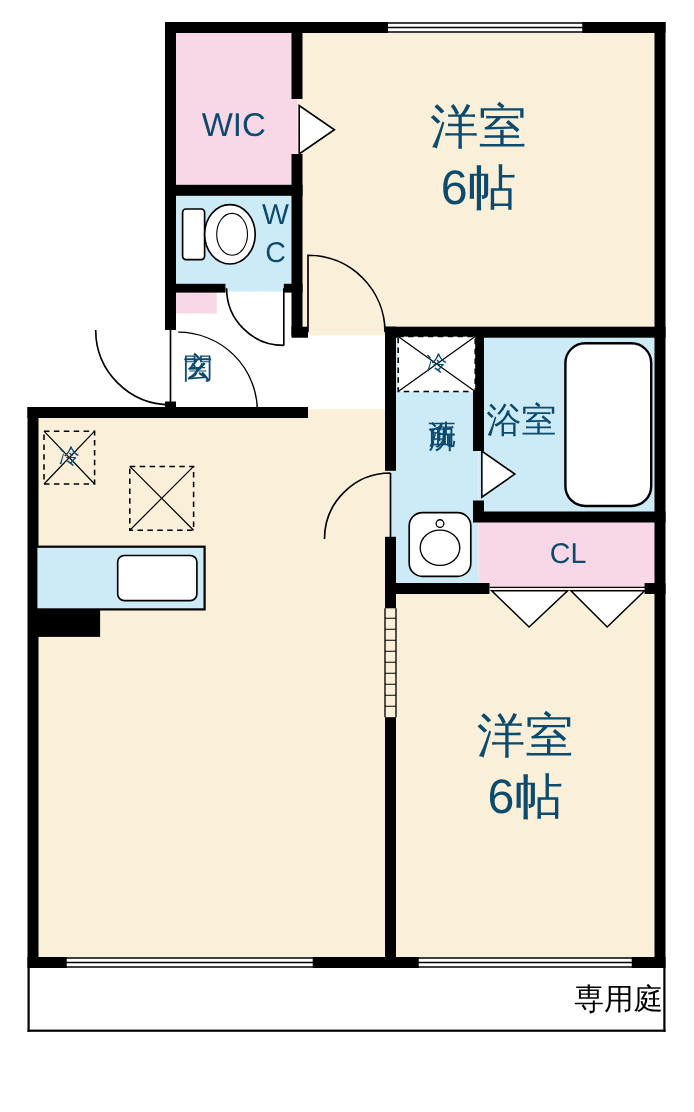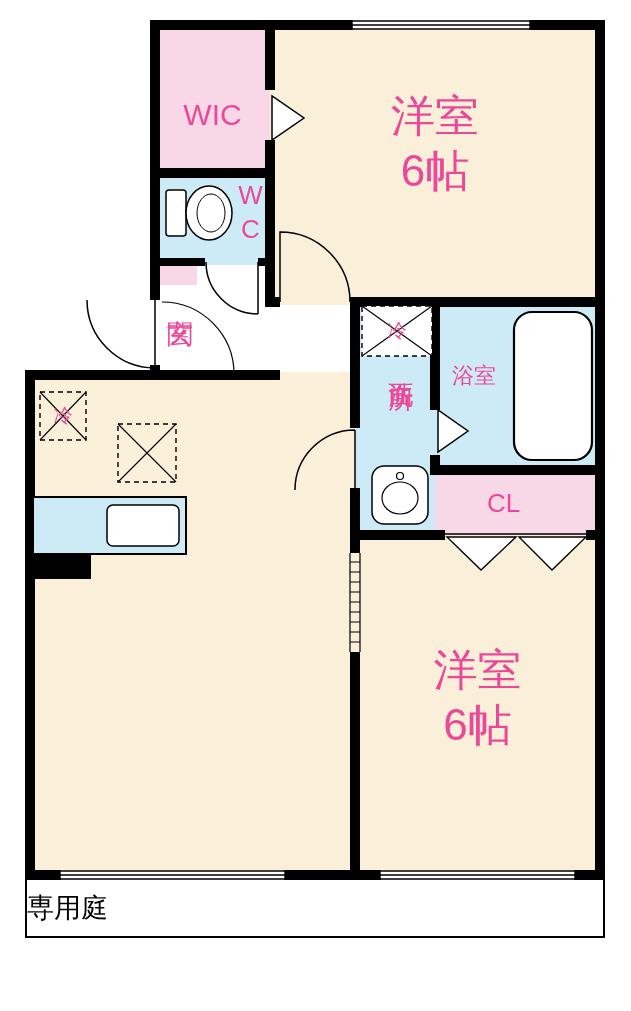--- a/index.html
+++ b/index.html
@@ -4,27 +4,27 @@
 <style>
   html,body{margin:0;padding:0;background:#fff;}
   body{font-family:"Liberation Sans","DejaVu Sans",sans-serif;color:#000;}
   .plan{position:relative;width:631px;height:1011px;background:#fff;overflow:hidden;}
   .room{position:absolute;}
   .fill-cream{background:#FAF0D9;}
   .fill-pink{background:#F8D7E7;}
   .fill-blue{background:#CDEAF7;}
   .wall{position:absolute;background:#000;}
   .svg-overlay{position:absolute;left:0;top:0;width:631px;height:1011px;pointer-events:none;}
-  .lbl{position:absolute;color:#ec4899;line-height:1.25;}
+  .lbl{position:absolute;color:#0c4a6e;line-height:1.25;}
   .center{text-align:center;}
   .vtext{writing-mode:vertical-rl;text-orientation:upright;letter-spacing:4px;}
   .two-line span{display:block;}
   .garden{position:absolute;left:25px;top:880px;width:580px;height:58px;background:#fff;
           border-left:2px solid #000;border-right:2px solid #000;border-bottom:2px solid #000;
-          box-sizing:border-box;display:flex;align-items:center;justify-content:flex-start;font-size:27px;}
+          box-sizing:border-box;display:flex;align-items:center;justify-content:flex-end;font-size:27px;}
   .flexc{display:flex;align-items:center;justify-content:center;}
 </style>
 </head>
 <body>
 
 <div class="plan">
 
   <div class="room fill-pink" style="left:155px;top:25px;width:115px;height:150px;"></div>
   <div class="room fill-cream" style="left:270px;top:25px;width:330px;height:280px;"></div>
   <div class="room fill-blue" style="left:155px;top:170px;width:115px;height:95px;"></div>
@@ -136,23 +136,23 @@
     <span>洋室</span>
     <span>6帖</span>
   </div>
 
   <div class="lbl vtext" style="left:234px;top:180px;font-size:26px;">WC</div>
 
   <div class="lbl vtext" style="left:164px;top:298px;font-size:26px;">玄関</div>
 
   <div class="lbl vtext" style="left:385px;top:362px;font-size:25px;letter-spacing:2px;">洗面所</div>
 
-  <div class="lbl center" style="left:433px;top:362px;width:82px;font-size:22px;">浴室</div>
+  <div class="lbl center" style="left:433px;top:362px;width:82px;font-size:32px;">浴室</div>
 
-  <div class="lbl center" style="left:421px;top:487px;width:165px;font-size:26px;">CL</div>
+  <div class="lbl center" style="left:434px;top:487px;width:165px;font-size:26px;">CL</div>
 
 
   <div class="lbl center two-line" style="left:355px;top:642px;width:245px;font-size:44px;">
     <span>洋室</span>
     <span>6帖</span>
   </div>
 
   <div class="lbl flexc" style="left:40px;top:392px;width:46px;height:48px;font-size:19px;">冷</div>
 
   <div class="lbl flexc" style="left:362px;top:306px;width:70px;height:50px;font-size:19px;">冷</div>

